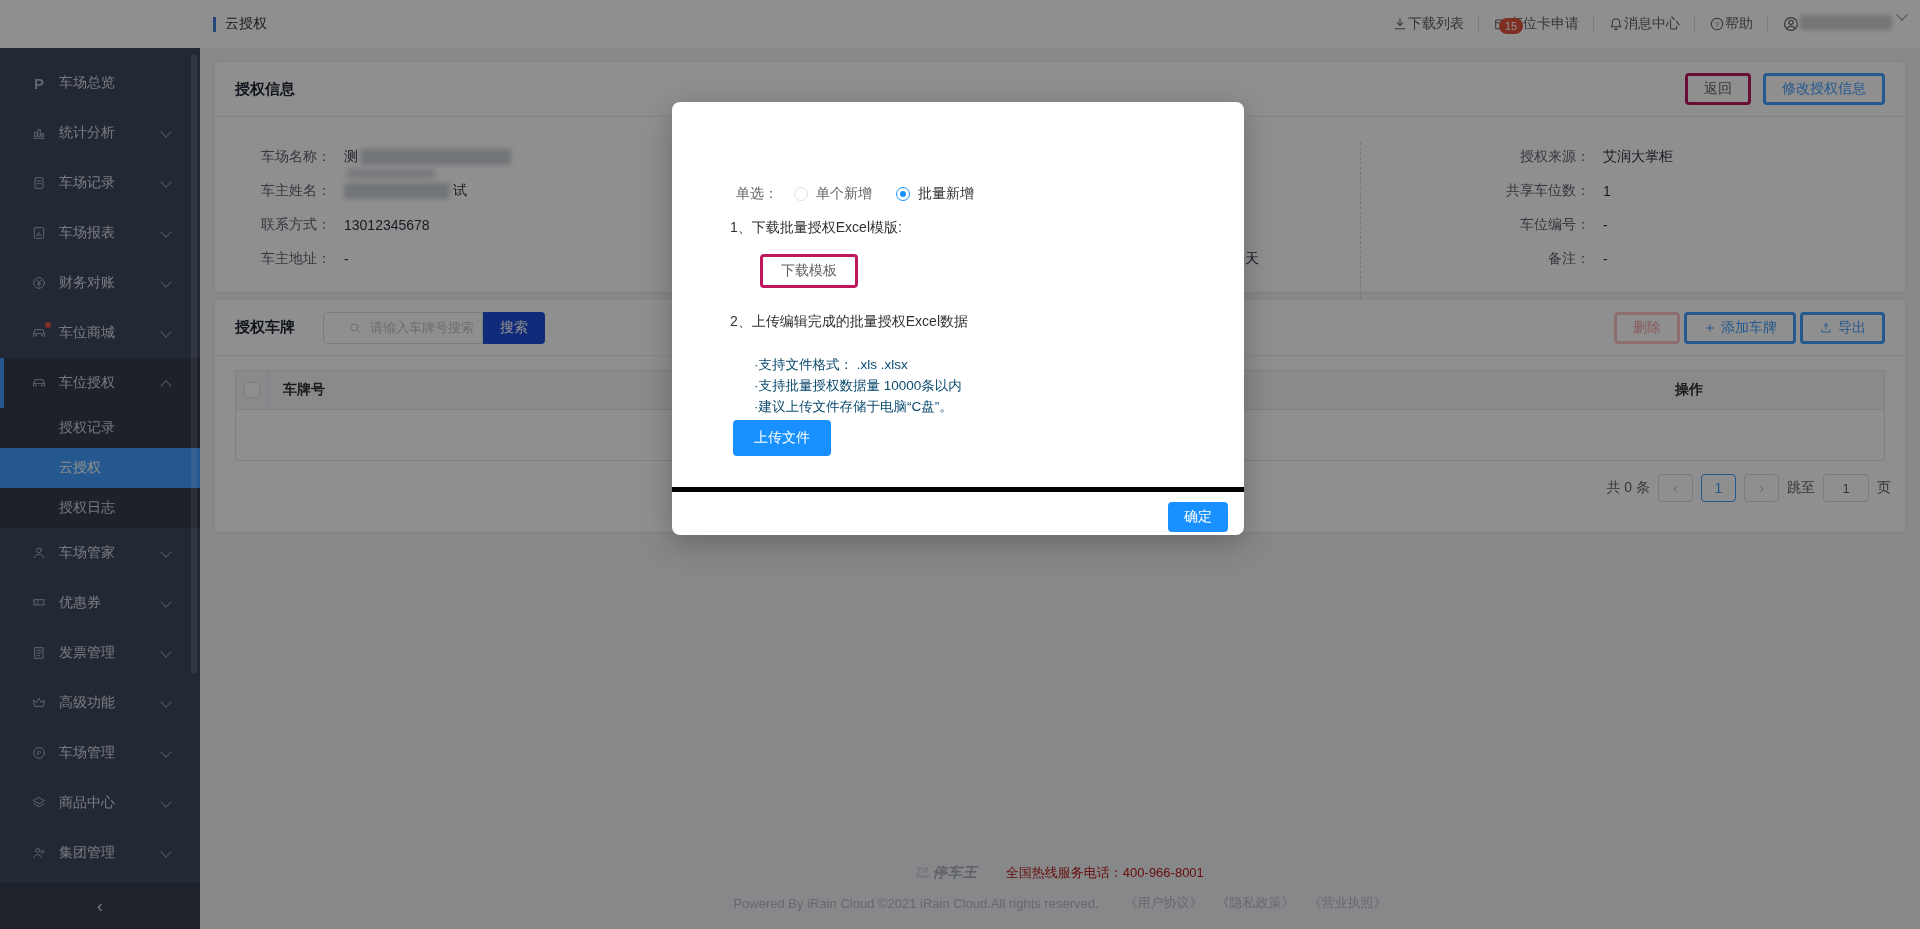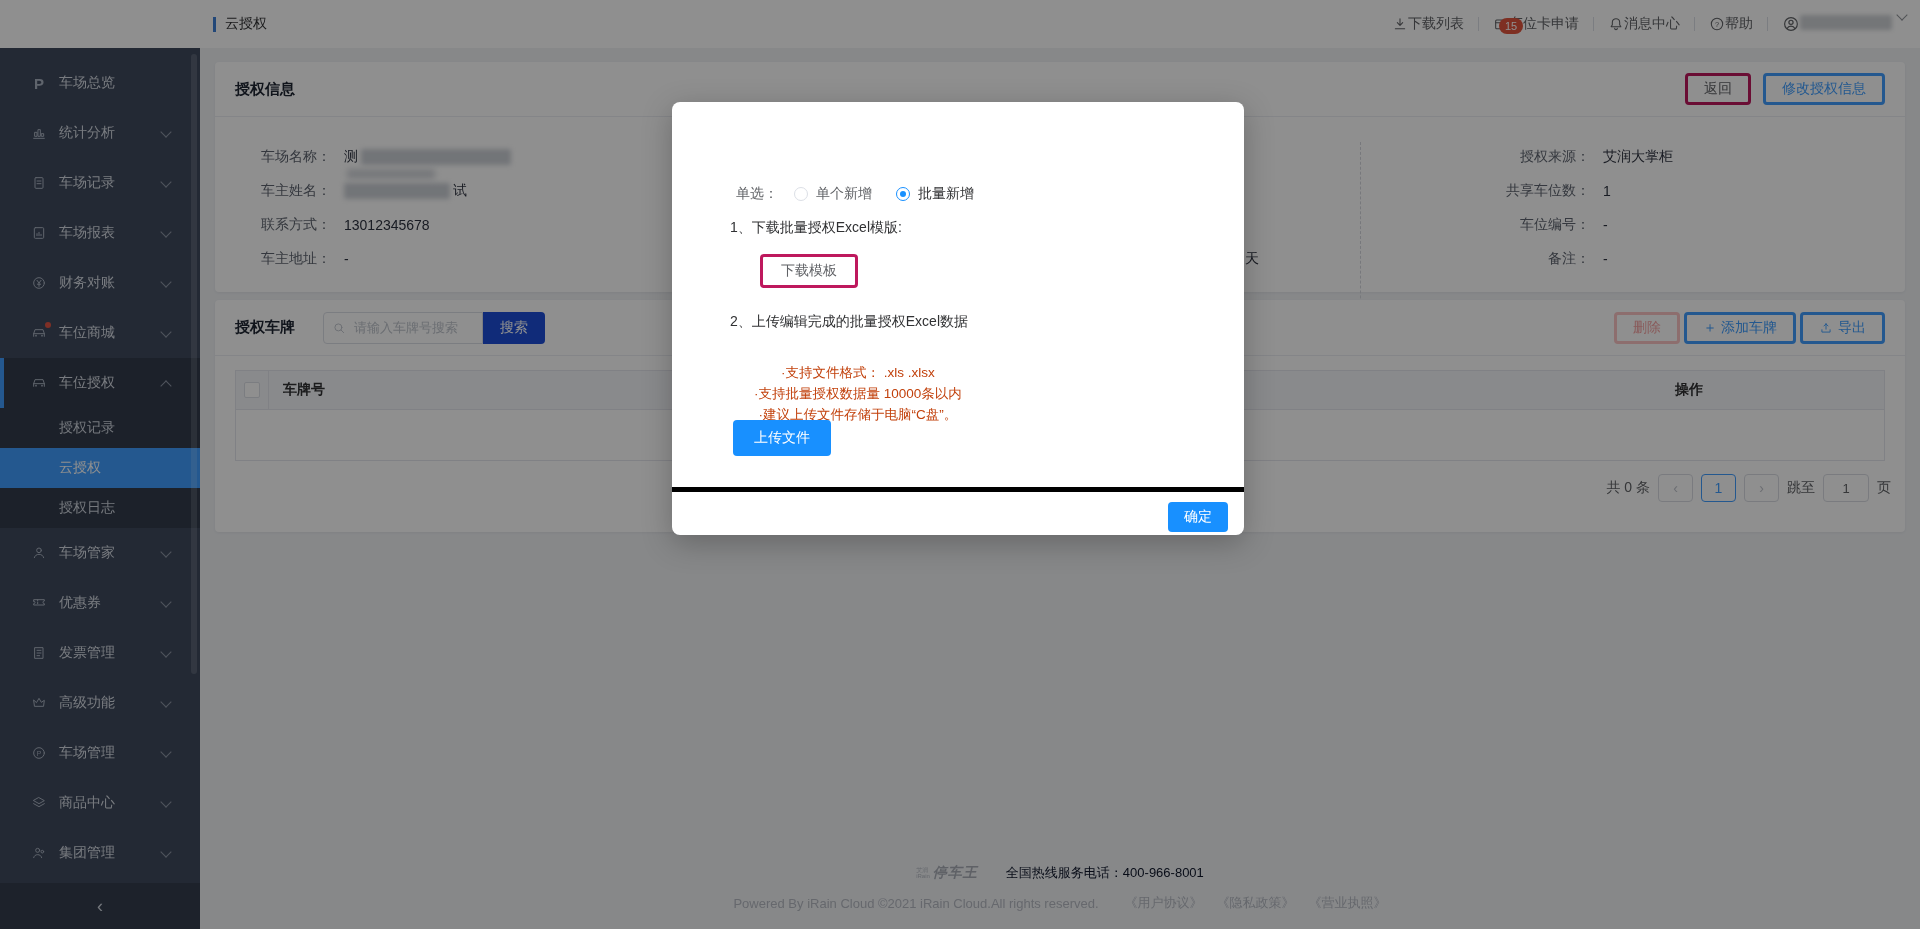--- a/index.html
+++ b/index.html
@@ -67,21 +67,21 @@
   .info-value{margin-left:13px;color:#2e3340;display:flex;align-items:center;}
   .blur-block{display:inline-block;height:16px;background:#ccd0d6;border-radius:2px;filter:blur(2.5px);}
   .blur2{position:absolute;left:132px;top:107px;width:88px;height:10px;background:#d3d6db;filter:blur(3px);}
   .dash-div{position:absolute;left:1145px;top:80px;height:196px;border-left:1px dashed #d4d7de;}
   .mid-visible{position:absolute;left:1030px;top:188px;font-size:14px;color:#2e3340;}
   
   .panel-plates{left:15px;top:252px;width:1690px;height:232px;}
   .plates-head{height:55px;border-bottom:1px solid #eceef3;display:flex;align-items:center;padding:0 20px;}
   .search-wrap{display:flex;margin-left:28px;height:32px;}
   .search-input{width:160px;height:32px;border:1px solid #dcdfe6;border-radius:4px 0 0 4px;box-sizing:border-box;
-        display:flex;align-items:center;padding:0 8px;gap:6px;background:#fff;}
+        display:flex;align-items:center;padding:0 24px;gap:6px;background:#fff;}
   .search-input input{border:none;outline:none;width:110px;font-size:13px;color:#303133;
         font-family:"Liberation Sans","DejaVu Sans",sans-serif;}
   .search-input input::placeholder{color:#bfc4cc;}
   .search-btn{width:62px;height:32px;background:#1d4ed8;color:#fff;font-size:14px;border:none;
         border-radius:0 4px 4px 0;display:flex;align-items:center;justify-content:center;cursor:pointer;}
   .plate-btns{margin-left:auto;display:flex;gap:4px;}
   .tbl{position:absolute;left:20px;top:70px;width:1650px;border:1px solid #e4e7ed;box-sizing:border-box;}
   .tbl-header{height:38px;background:#f5f7fa;display:flex;align-items:center;border-bottom:1px solid #e4e7ed;
         font-size:14px;color:#303133;font-weight:bold;}
   .th-check{width:33px;display:flex;justify-content:center;align-items:center;border-right:1px solid #e4e7ed;height:100%;box-sizing:border-box;}
@@ -95,21 +95,21 @@
         display:flex;align-items:center;justify-content:center;color:#c0c4cc;cursor:pointer;box-sizing:border-box;}
   .pg-btn.cur{border-color:#409eff;color:#409eff;}
   .jump-input{width:46px;height:28px;border:1px solid #d9dce3;border-radius:4px;text-align:center;
         font-size:13px;color:#606266;box-sizing:border-box;outline:none;
         font-family:"Liberation Sans","DejaVu Sans",sans-serif;}
   
   .footer-line1{position:absolute;left:0;right:0;top:816px;display:flex;align-items:center;justify-content:center;gap:28px;}
   .brand-mini{display:flex;align-items:center;gap:3px;color:#a9aeb6;}
   .brand-mini-stack{display:flex;flex-direction:column;font-size:6px;line-height:6px;color:#b4b9c0;}
   .brand-mini-name{font-size:14px;font-style:italic;font-weight:bold;letter-spacing:1px;color:#a9aeb6;}
-  .hotline{font-size:13px;color:#0f172a;}
+  .hotline{font-size:13px;color:#b91c1c;}
   .footer-line2{position:absolute;left:0;right:0;top:846px;display:flex;align-items:center;justify-content:center;gap:26px;
         font-size:13px;color:#b6bac2;}
   .foot-links{display:flex;gap:14px;}
   .foot-link{cursor:pointer;color:#b6bac2;}
   
   .mask{position:absolute;inset:0;background:rgba(0,0,0,.44);z-index:100;}
   .modal{position:absolute;left:672px;top:102px;width:572px;height:433px;background:#fff;border-radius:8px;
         box-shadow:0 8px 30px rgba(0,0,0,.25);z-index:110;}
   .modal-head{height:50px;border-bottom:1px solid #e8eaec;display:flex;align-items:center;padding:0 24px;}
   .modal-title{font-size:16px;font-weight:bold;color:#17233d;}
@@ -119,21 +119,21 @@
   .radio{display:flex;align-items:center;margin-right:24px;cursor:pointer;}
   .radio-circle{width:14px;height:14px;border-radius:50%;border:1px solid #dcdfe6;background:#fff;margin-right:8px;
         box-sizing:border-box;position:relative;}
   .radio.checked .radio-circle{border-color:#1890ff;}
   .radio.checked .radio-circle::after{content:"";position:absolute;left:3px;top:3px;width:6px;height:6px;
         border-radius:50%;background:#1890ff;}
   .radio.checked span.rlabel{color:#303133;}
   .step1{position:absolute;left:58px;top:117px;font-size:14px;color:#303133;}
   .dl-btn{position:absolute;left:61px;top:152px;width:98px;height:34px;margin-left:27px;}
   .step2{position:absolute;left:58px;top:211px;font-size:14px;color:#303133;}
-  .notes{position:absolute;left:82px;top:260px;font-size:13.5px;color:#c2410c;line-height:21px;text-align:center;}
+  .notes{position:absolute;left:82px;top:252px;font-size:13.5px;color:#0c4a6e;line-height:21px;}
   .upload-btn{position:absolute;left:61px;top:318px;width:98px;height:36px;background:#1890ff;border:none;
         border-radius:4px;color:#fff;font-size:14px;display:flex;align-items:center;justify-content:center;cursor:pointer;}
   .modal-foot{position:absolute;left:0;right:0;top:385px;border-top:5px solid #000000;height:48px;}
   .confirm-btn{position:absolute;right:16px;top:10px;width:60px;height:30px;background:#1890ff;border:none;
         border-radius:4px;color:#fff;font-size:14px;display:flex;align-items:center;justify-content:center;cursor:pointer;}
 </style>
 </head>
 <body>
 
 <div class="page">

